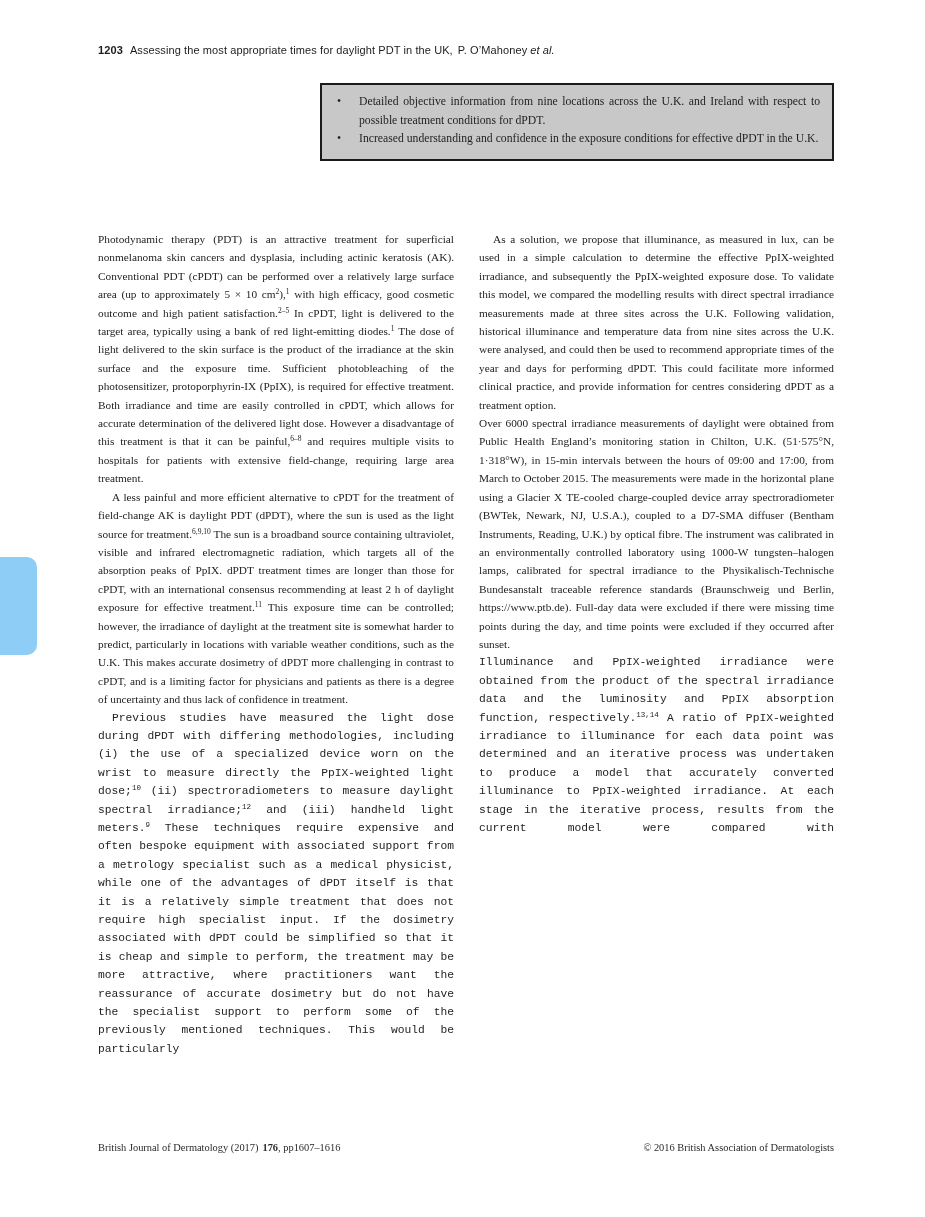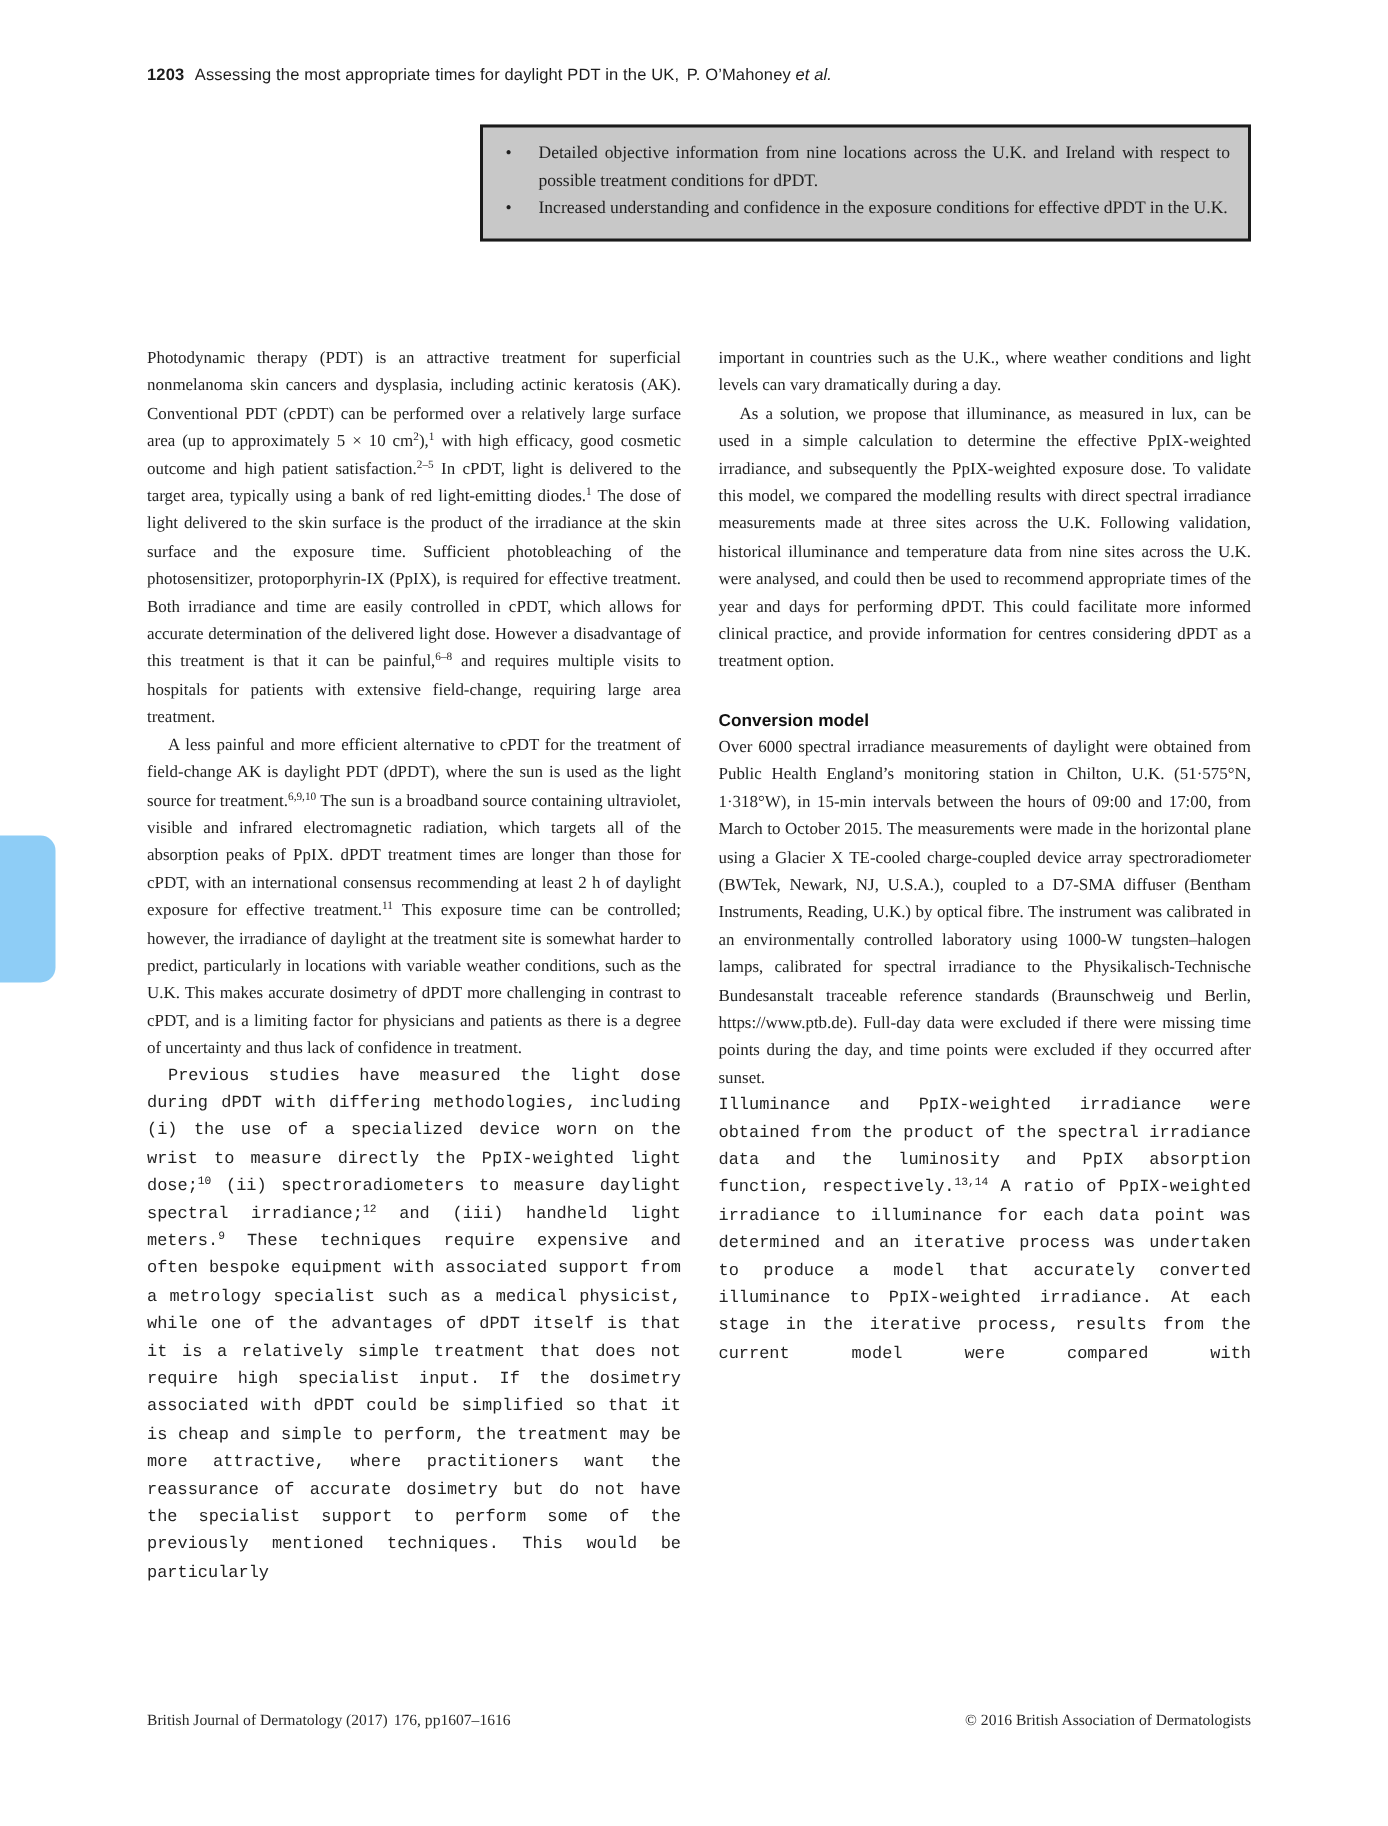--- a/index.html
+++ b/index.html
@@ -53,21 +53,21 @@
     font-family:"Liberation Sans","DejaVu Sans",sans-serif;
     font-size:11.8px;font-weight:normal;color:#2a2a2a;
     margin:22px 0 14px 0;line-height:15px;
   }
   
   .page-footer{
     position:absolute;left:98px;top:1142px;width:736px;
     display:flex;justify-content:space-between;
     font-size:10.4px;color:#2a2a2a;
   }
-  .page-footer .vol{font-weight:normal;margin-left:4px;}
+  .page-footer .vol{font-weight:bold;margin-left:4px;}
   
   .side-tab{
     position:absolute;left:0;top:557px;width:37px;height:98px;
     background:#8ecdf6;border-radius:0 10px 10px 0;
   }
 </style>
 </head>
 <body>
 
 <div class="running-header">
@@ -85,24 +85,22 @@
   </div>
 </div>
 
 <div class="column col-left">
   <p class="para">Photodynamic therapy (PDT) is an attractive treatment for superficial nonmelanoma skin cancers and dysplasia, including actinic keratosis (AK). Conventional PDT (cPDT) can be performed over a relatively large surface area (up to approximately 5 × 10 cm<sup>2</sup>),<sup>1</sup> with high efficacy, good cosmetic outcome and high patient satisfaction.<sup>2–5</sup> In cPDT, light is delivered to the target area, typically using a bank of red light-emitting diodes.<sup>1</sup> The dose of light delivered to the skin surface is the product of the irradiance at the skin surface and the exposure time. Sufficient photobleaching of the photosensitizer, protoporphyrin-IX (PpIX), is required for effective treatment. Both irradiance and time are easily controlled in cPDT, which allows for accurate determination of the delivered light dose. However a disadvantage of this treatment is that it can be painful,<sup>6–8</sup> and requires multiple visits to hospitals for patients with extensive field-change, requiring large area treatment.</p>
   <p class="para indent">A less painful and more efficient alternative to cPDT for the treatment of field-change AK is daylight PDT (dPDT), where the sun is used as the light source for treatment.<sup>6,9,10</sup> The sun is a broadband source containing ultraviolet, visible and infrared electromagnetic radiation, which targets all of the absorption peaks of PpIX. dPDT treatment times are longer than those for cPDT, with an international consensus recommending at least 2 h of daylight exposure for effective treatment.<sup>11</sup> This exposure time can be controlled; however, the irradiance of daylight at the treatment site is somewhat harder to predict, particularly in locations with variable weather conditions, such as the U.K. This makes accurate dosimetry of dPDT more challenging in contrast to cPDT, and is a limiting factor for physicians and patients as there is a degree of uncertainty and thus lack of confidence in treatment.</p>
   <p class="para indent continues">Previous studies have measured the light dose during dPDT with differing methodologies, including (i) the use of a specialized device worn on the wrist to measure directly the PpIX-weighted light dose;<sup>10</sup> (ii) spectroradiometers to measure daylight spectral irradiance;<sup>12</sup> and (iii) handheld light meters.<sup>9</sup> These techniques require expensive and often bespoke equipment with associated support from a metrology specialist such as a medical physicist, while one of the advantages of dPDT itself is that it is a relatively simple treatment that does not require high specialist input. If the dosimetry associated with dPDT could be simplified so that it is cheap and simple to perform, the treatment may be more attractive, where practitioners want the reassurance of accurate dosimetry but do not have the specialist support to perform some of the previously mentioned techniques. This would be particularly</p>
 </div>
 
 <div class="column col-right">
-  <p class="para">important in countries such as the U.K., where weather conditions and light levels can vary dramatically during a day.</p>
   <p class="para indent">As a solution, we propose that illuminance, as measured in lux, can be used in a simple calculation to determine the effective PpIX-weighted irradiance, and subsequently the PpIX-weighted exposure dose. To validate this model, we compared the modelling results with direct spectral irradiance measurements made at three sites across the U.K. Following validation, historical illuminance and temperature data from nine sites across the U.K. were analysed, and could then be used to recommend appropriate times of the year and days for performing dPDT. This could facilitate more informed clinical practice, and provide information for centres considering dPDT as a treatment option.</p>
 
-  <h3 class="h-sub">Conversion model</h3>
   <p class="para">Over 6000 spectral irradiance measurements of daylight were obtained from Public Health England’s monitoring station in Chilton, U.K. (51·575°N, 1·318°W), in 15-min intervals between the hours of 09:00 and 17:00, from March to October 2015. The measurements were made in the horizontal plane using a Glacier X TE-cooled charge-coupled device array spectroradiometer (BWTek, Newark, NJ, U.S.A.), coupled to a D7-SMA diffuser (Bentham Instruments, Reading, U.K.) by optical fibre. The instrument was calibrated in an environmentally controlled laboratory using 1000-W tungsten–halogen lamps, calibrated for spectral irradiance to the Physikalisch-Technische Bundesanstalt traceable reference standards (Braunschweig und Berlin, https://www.ptb.de). Full-day data were excluded if there were missing time points during the day, and time points were excluded if they occurred after sunset.</p>
 
   <p class="para continues">Illuminance and PpIX-weighted irradiance were obtained from the product of the spectral irradiance data and the luminosity and PpIX absorption function, respectively.<sup>13,14</sup> A ratio of PpIX-weighted irradiance to illuminance for each data point was determined and an iterative process was undertaken to produce a model that accurately converted illuminance to PpIX-weighted irradiance. At each stage in the iterative process, results from the current model were compared with</p>
 </div>
 
 <div class="side-tab"></div>
 
 <div class="page-footer">
   <div>
     <span>British Journal of Dermatology (2017)</span><span class="vol">176</span><span>, pp1607–1616</span>

